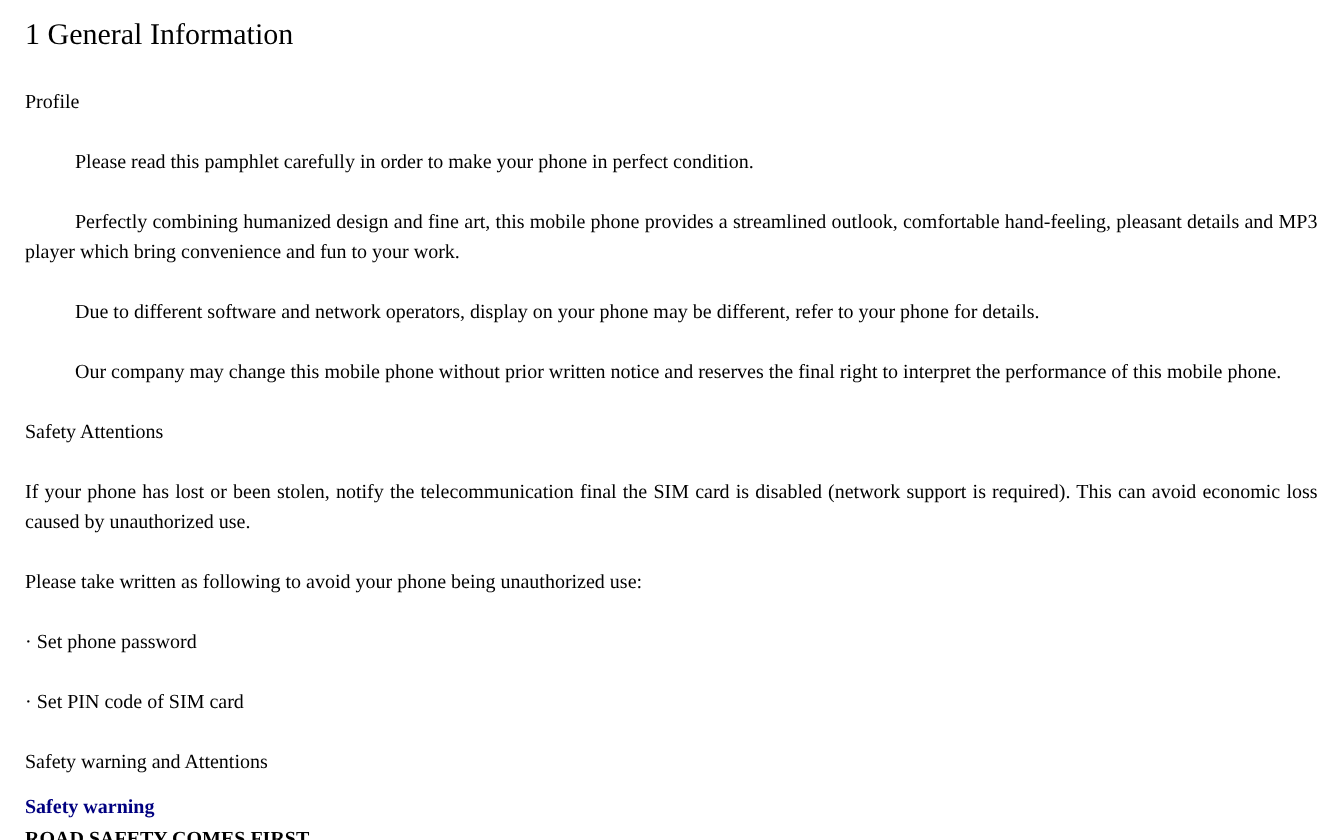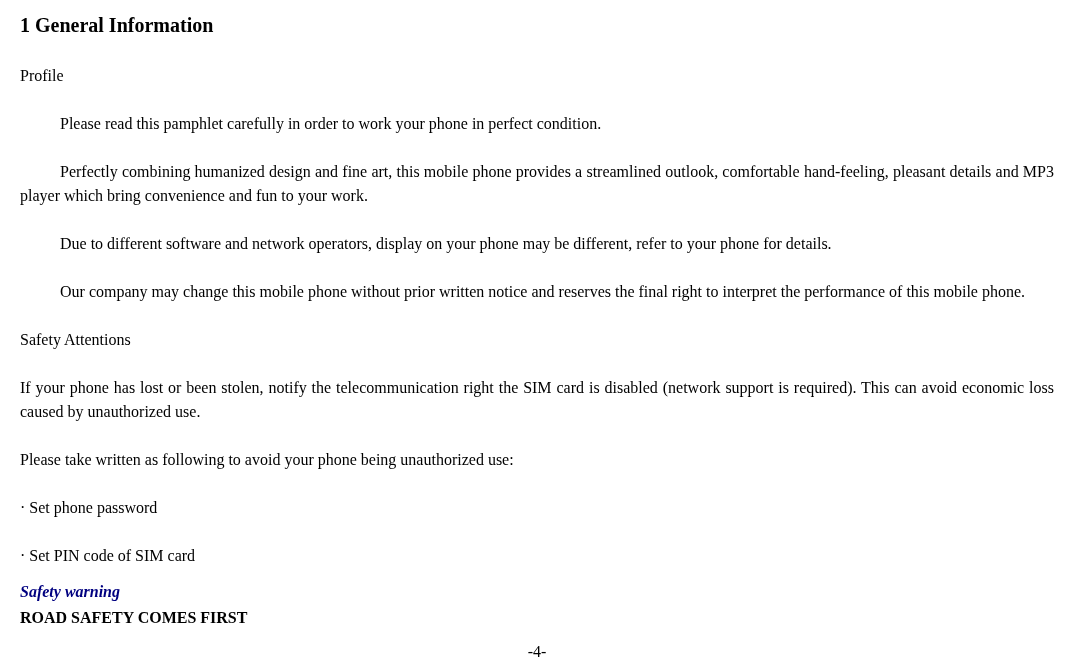--- a/index.html
+++ b/index.html
@@ -11,42 +11,41 @@
       background: #ffffff;
       font-family: "Times New Roman", Times, serif;
       font-size: 16px;
       color: #000000;
       width: 1074px;
       min-height: 672px;
       padding: 10px 20px 20px 20px;
       line-height: 1.5;
     }
     .section-title {
-      font-size: 20px;
-      font-weight: bold;
+      font-size: 24px;
+      font-weight: normal;
       margin-bottom: 8px;
     }
     p {
       margin-bottom: 4px;
       text-indent: 0;
       margin-top: 24px;
     }
     .indented {
       padding-left: 40px;
     }
     .justified {
       text-align: justify;
     }
     .safety-warning-heading {
       color: #000080;
       font-weight: bold;
       font-size: 16px;
       margin-top: 12px;
       margin-bottom: 2px;
-      font-style: italic;
     }
     .road-safety-heading {
       font-weight: bold;
       font-size: 16px;
       margin-top: 2px;
       margin-bottom: 2px;
     }
     .page-number {
       text-align: center;
       margin-top: 10px;
@@ -61,33 +60,34 @@
 <body>
 
 <div>
 
   <div class="section-title">
     <span>1    General Information</span>
   </div>
 
   <p>Profile</p>
 
-  <p class="indented justified">Please read this pamphlet carefully in order to work your phone in perfect condition.</p>
+  <p class="indented justified">Please read this pamphlet carefully in order to make your phone in perfect condition.</p>
   <p class="justified" style="text-indent: 40px;">Perfectly combining humanized design and fine art, this mobile phone provides a streamlined outlook, comfortable hand-feeling, pleasant details and MP3 player which bring convenience and fun to your work.</p>
   <p class="justified" style="text-indent: 40px;">Due to different software and network operators, display on your phone may be different, refer to your phone for details.</p>
   <p class="justified" style="text-indent: 40px;">Our company may change this mobile phone without prior written notice and reserves the final right to interpret the performance of this mobile phone.</p>
 
   <p>Safety Attentions</p>
 
-  <p class="justified">If your phone has lost or been stolen, notify the telecommunication right the SIM card is disabled (network support is required). This can avoid economic loss caused by unauthorized use.</p>
+  <p class="justified">If your phone has lost or been stolen, notify the telecommunication final the SIM card is disabled (network support is required). This can avoid economic loss caused by unauthorized use.</p>
   <p class="justified">Please take written as following to avoid your phone being unauthorized use:</p>
 
   <p class="bullet-item">· Set phone password</p>
   <p class="bullet-item">· Set PIN code of SIM card</p>
 
+  <p>Safety warning and Attentions</p>
 
   <p class="safety-warning-heading">Safety warning</p>
 
   <p class="road-safety-heading">ROAD SAFETY COMES FIRST</p>
 
 
   <div class="page-number">
     <span>-4-</span>
   </div>
 

